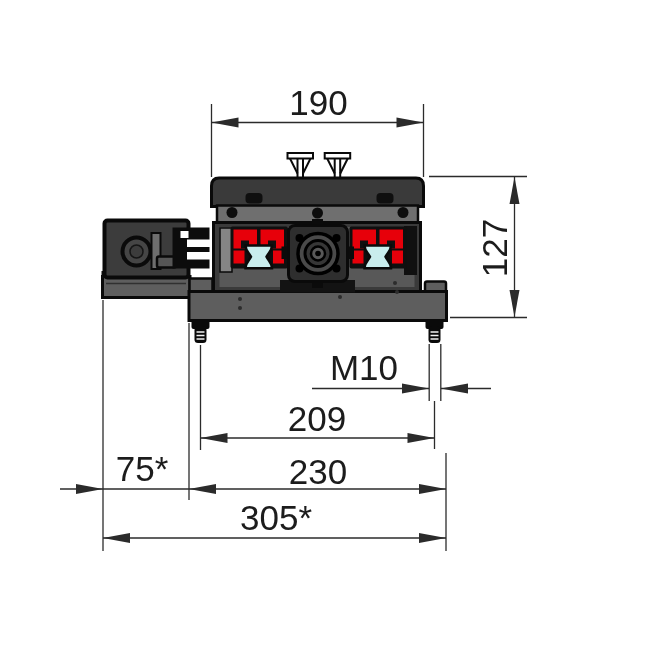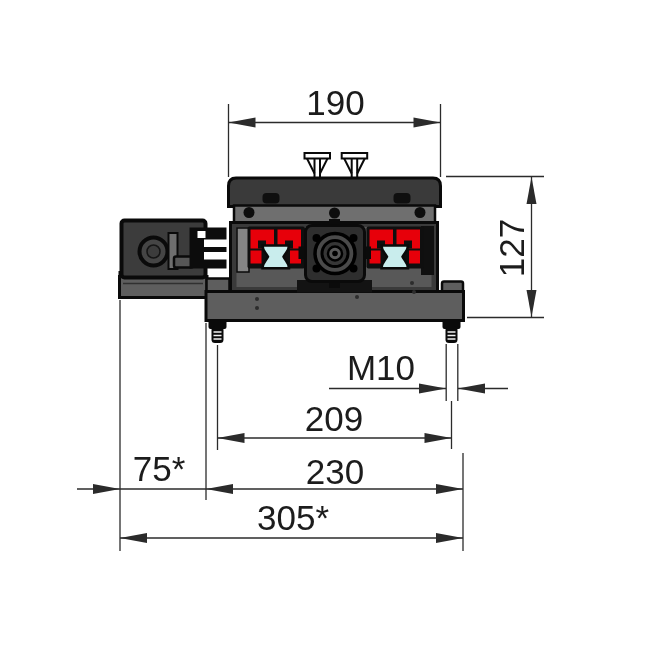--- a/index.html
+++ b/index.html
@@ -1,20 +1,19 @@
 <!DOCTYPE html>
 <html><head>
 <meta charset="utf-8">
 <style>
   html, body { margin: 0; padding: 0; background: #ffffff; }
   .stage {
     width: 628px; height: 650px; position: relative;
     background: #ffffff; overflow: hidden;
     font-family: "Liberation Sans", sans-serif;
-    padding-left: 17px;
   }
   svg { display: block; }
   .dim-text {
     font-family: "Liberation Sans", sans-serif;
     font-size: 35px;
     fill: #1c1c1c;
   }
 </style>
 </head>
 <body>

